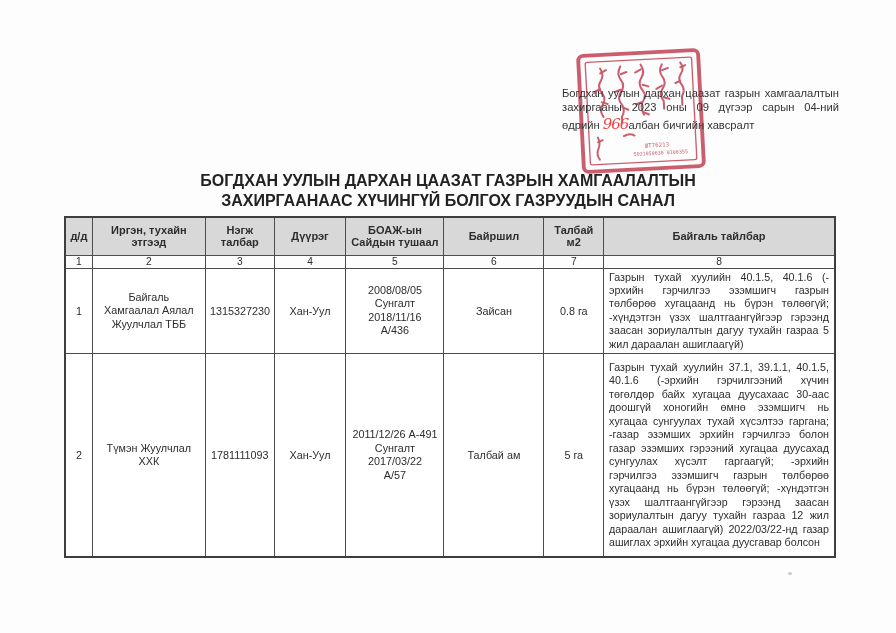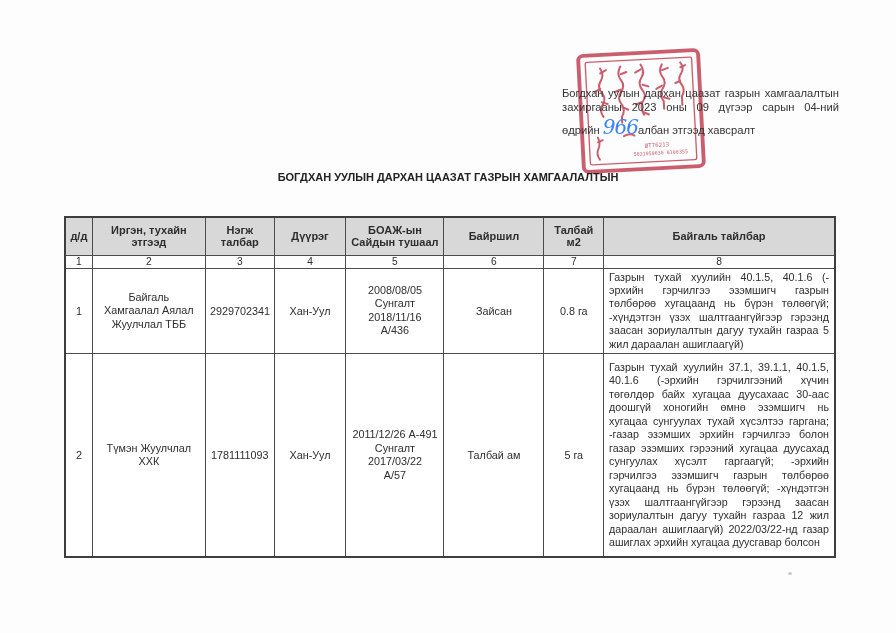--- a/index.html
+++ b/index.html
@@ -17,23 +17,23 @@
   .annotation {
     position:absolute;
     left:562px; top:87px; width:277px;
     font-size:11.2px; line-height:1.24;
     text-align:justify;
     color:#333;
   }
   .handwritten {
     font-family:"DejaVu Serif", serif;
     font-style:italic;
-    font-size:20px;
+    font-size:15px;
     letter-spacing:-1px;
-    color:#3b82f6;
+    color:#ef4444;
   }
 
   
   .stamp {
     position:absolute;
     left:578px; top:50px; width:126px; height:122px;
     transform:rotate(-3deg);
     color:#c13c50;
     opacity:.82;
     mix-blend-mode:multiply;
@@ -41,21 +41,21 @@
   }
   .stamp svg { width:100%; height:100%; }
   .stamp-code { font-family:"DejaVu Sans Mono", monospace; }
 
   
   .doc-title {
     position:absolute;
     left:58px; top:171px; width:780px;
     text-align:center;
     font-weight:bold;
-    font-size:11px;
+    font-size:16px;
     line-height:1.22;
     color:#222;
   }
 
   
   table.proposal {
     position:absolute;
     left:64px; top:216px;
     border-collapse:collapse;
     table-layout:fixed;
@@ -129,25 +129,26 @@
       </g>
       <g fill="currentColor" class="stamp-code">
         <text x="67" y="101" font-size="6">ШТ76213</text>
         <text x="55" y="109" font-size="5.2">5021050630 0100355</text>
       </g>
     </svg>
   </div>
 
   <div class="annotation">
     <span>Богдхан уулын дархан цаазат газрын хамгаалалтын захиргааны 2023 оны 09 дүгээр сарын 04-ний өдрийн</span>
-    <span class="handwritten">966</span><span>албан этгээд хавсралт</span>
+    <span class="handwritten">966</span><span>албан бичгийн хавсралт</span>
   </div>
 
   <div class="doc-title">
     <div>БОГДХАН УУЛЫН ДАРХАН ЦААЗАТ ГАЗРЫН ХАМГААЛАЛТЫН</div>
+    <div>ЗАХИРГААНААС ХҮЧИНГҮЙ БОЛГОХ ГАЗРУУДЫН САНАЛ</div>
   </div>
 
   <table class="proposal">
     <colgroup>
       <col style="width:27px">
         <col style="width:112px">
         <col style="width:68px">
         <col style="width:71px">
       <col style="width:97px">
         <col style="width:99px">
@@ -175,21 +176,21 @@
         <td>5</td>
         <td>6</td>
         <td>7</td>
         <td>8</td>
       </tr>
       <tr class="datarow1">
         <td>1</td>
         <td class="preline">Байгаль
 Хамгаалал Аялал
 Жуулчлал ТББ</td>
-        <td>2929702341</td>
+        <td>1315327230</td>
         <td>Хан-Уул</td>
         <td class="preline">2008/08/05
 Сунгалт
 2018/11/16
 А/436</td>
         <td>Зайсан</td>
         <td>0.8 га</td>
         <td class="violation">Газрын тухай хуулийн 40.1.5, 40.1.6 (-эрхийн гэрчилгээ эзэмшигч газрын төлбөрөө хугацаанд нь бүрэн төлөөгүй; -хүндэтгэн үзэх шалтгаангүйгээр гэрээнд заасан зориулалтын дагуу тухайн газраа 5 жил дараалан ашиглаагүй)</td>
       </tr>
       <tr class="datarow2">

